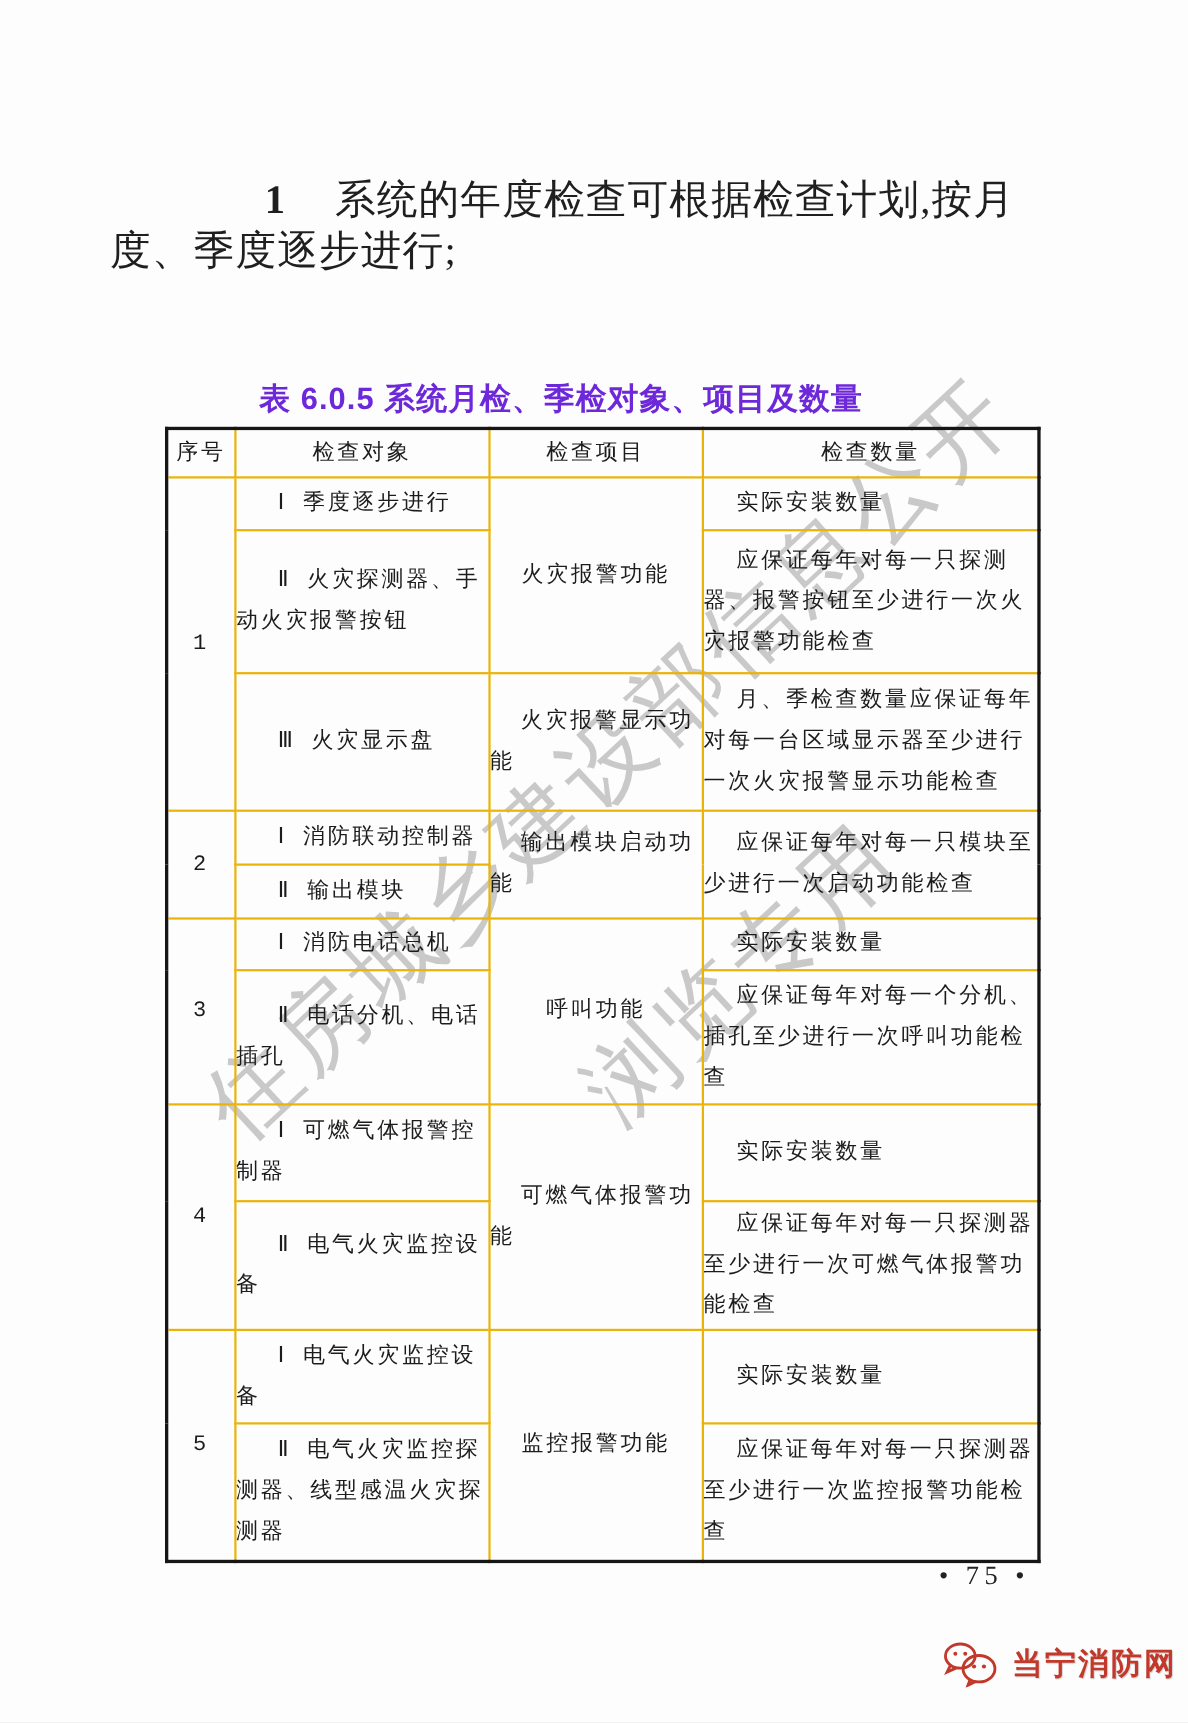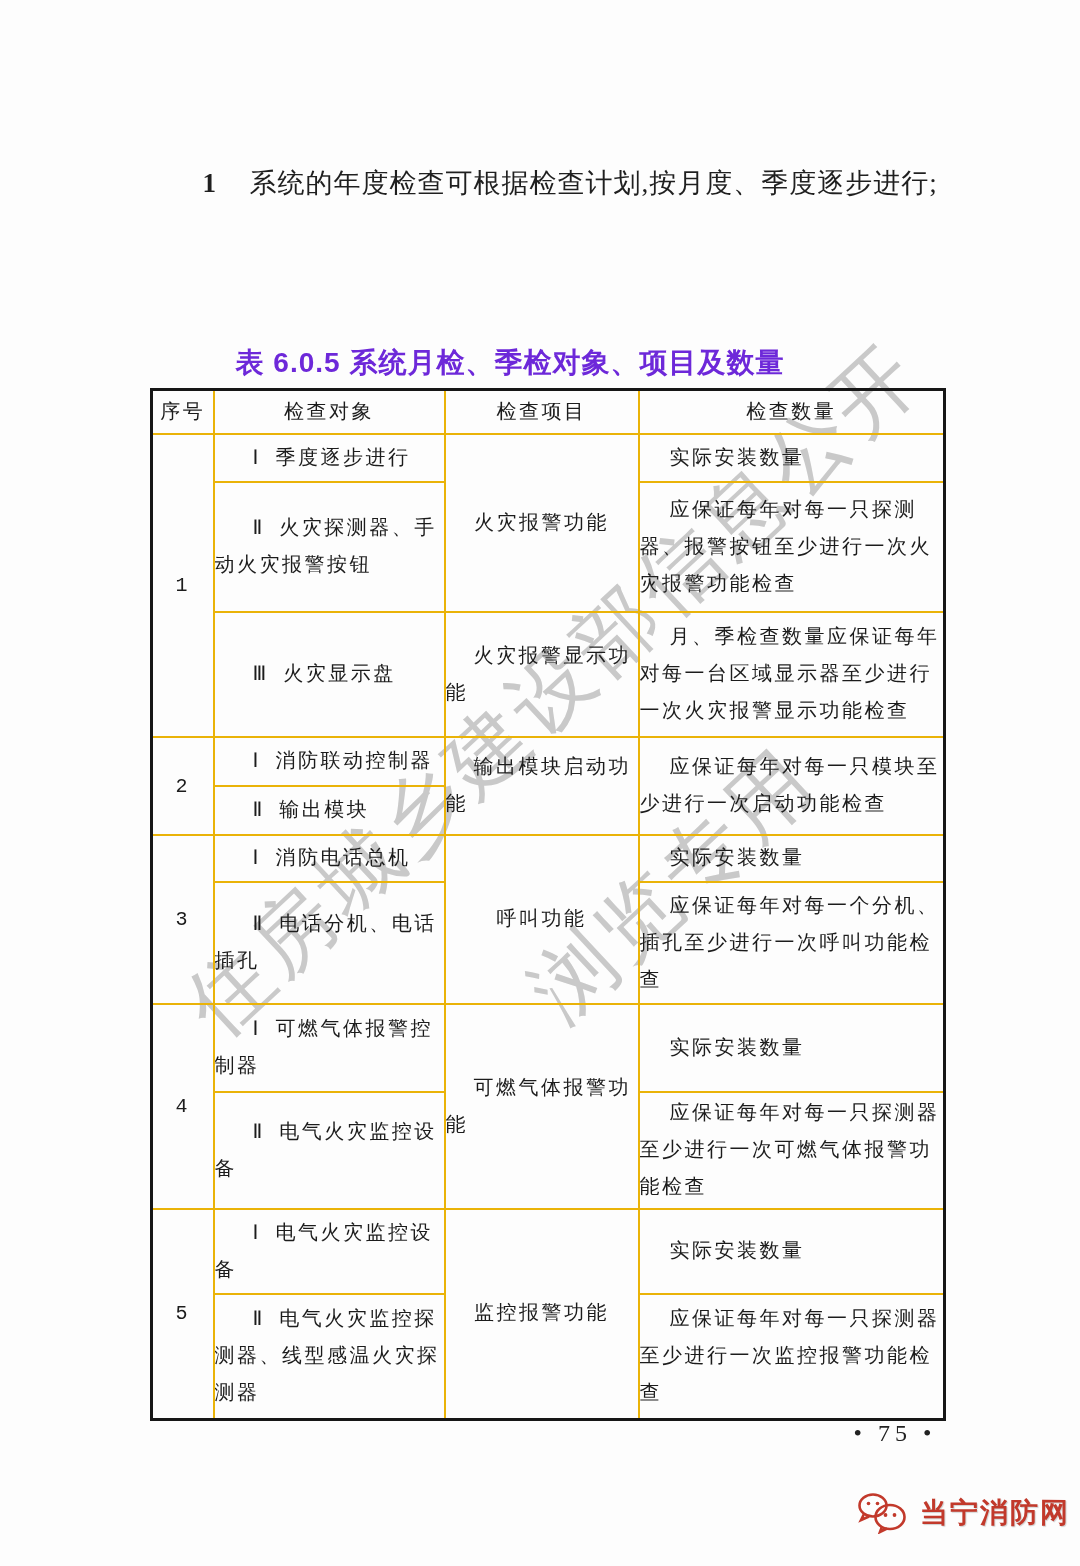--- a/index.html
+++ b/index.html
@@ -15,21 +15,21 @@
     font-family:"Liberation Serif","DejaVu Serif",serif;
     color:rgba(128,128,128,0.42);
     z-index:1;pointer-events:none;
   }
   .wm1{left:200px;top:965px;font-size:82px;letter-spacing:6px;
        transform:rotate(-43deg);transform-origin:0 50%;}
   .wm2{left:545px;top:950px;font-size:82px;letter-spacing:6px;
        transform:rotate(-43deg);transform-origin:0 50%;}
   
   .paras{position:absolute;left:100px;top:160px;width:858px;z-index:2;}
-  .para{margin:0 0 9px 0;font-size:27px;line-height:46px;letter-spacing:1px;text-indent:3.8em;}
+  .para{margin:0 0 9px 0;font-size:37px;line-height:46px;letter-spacing:1px;text-indent:3.8em;}
   .pnum{font-weight:bold;margin-right:1.2em;font-family:"Liberation Serif","DejaVu Serif",serif;}
   
   .tbl-title{
     position:absolute;left:0;top:344px;width:1020px;margin:0;z-index:2;
     text-align:center;font-family:"Liberation Sans","DejaVu Sans",sans-serif;
     font-weight:bold;font-size:28px;letter-spacing:1px;color:#6d28d9;
   }
   
   table.insp{
     position:absolute;left:150px;top:388px;z-index:2;

